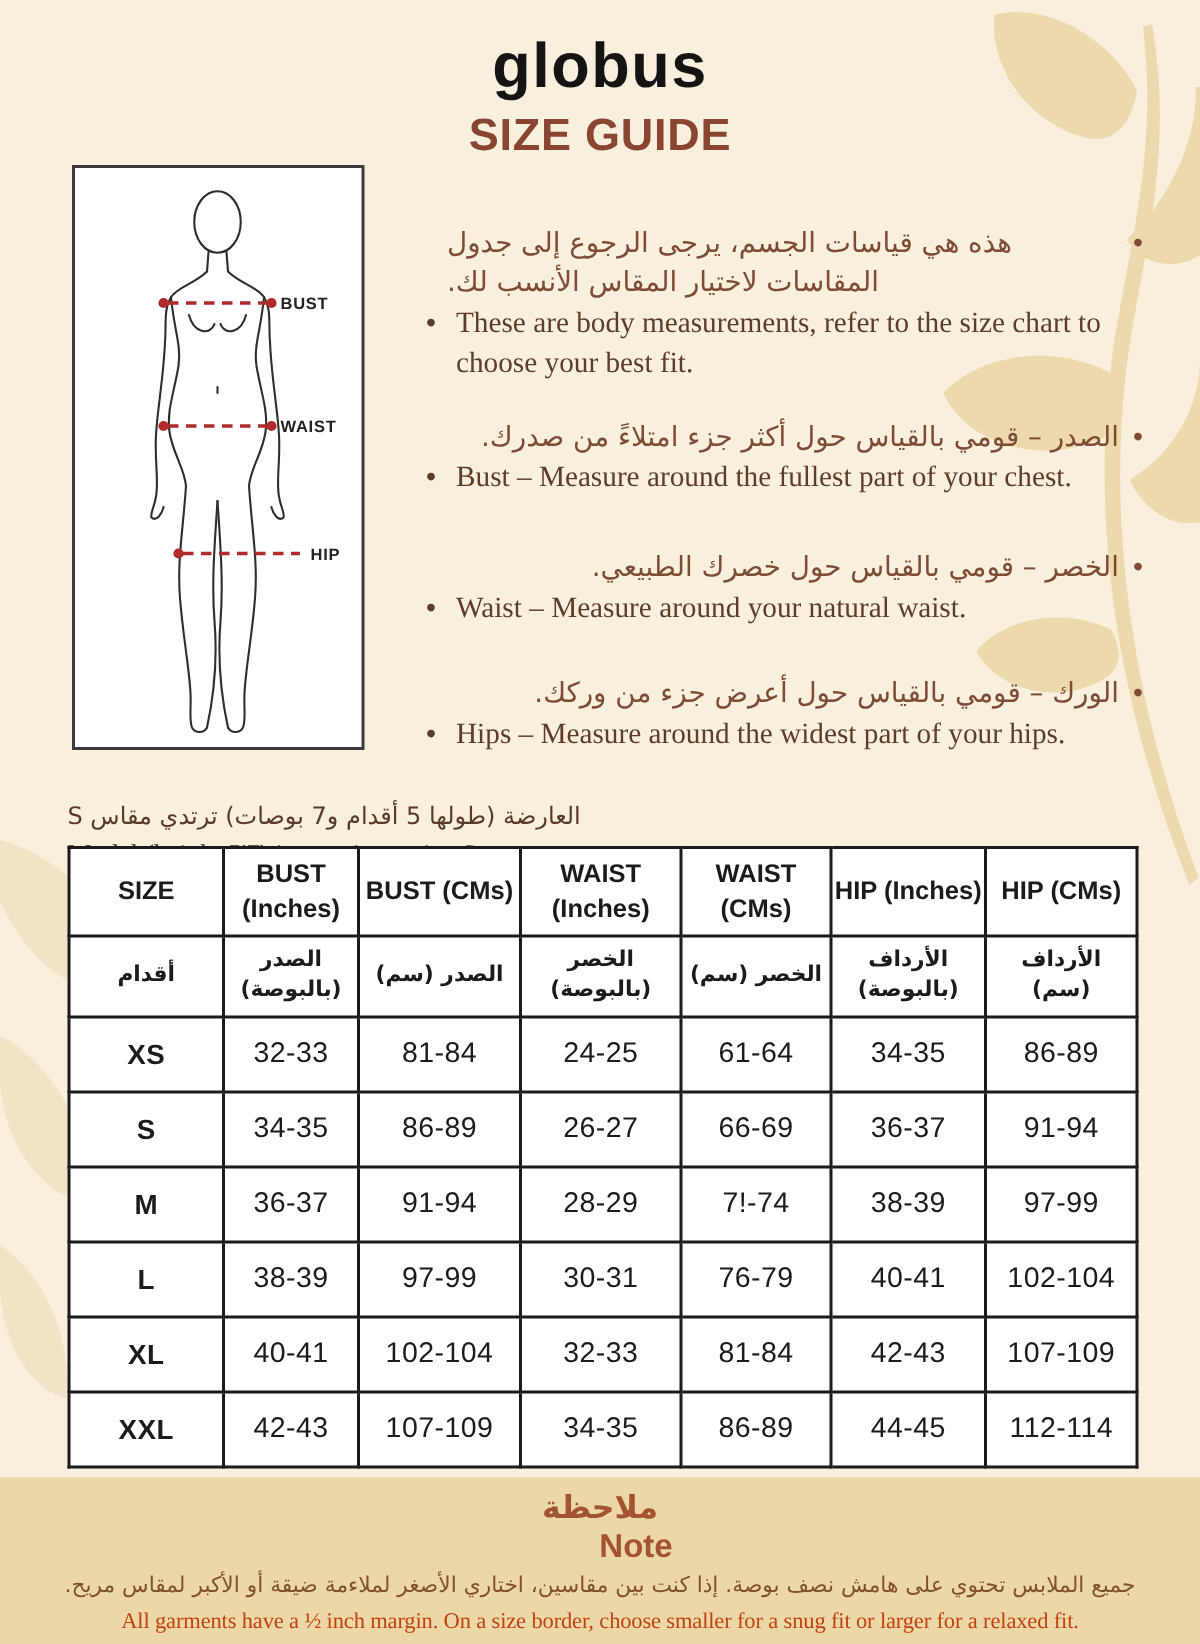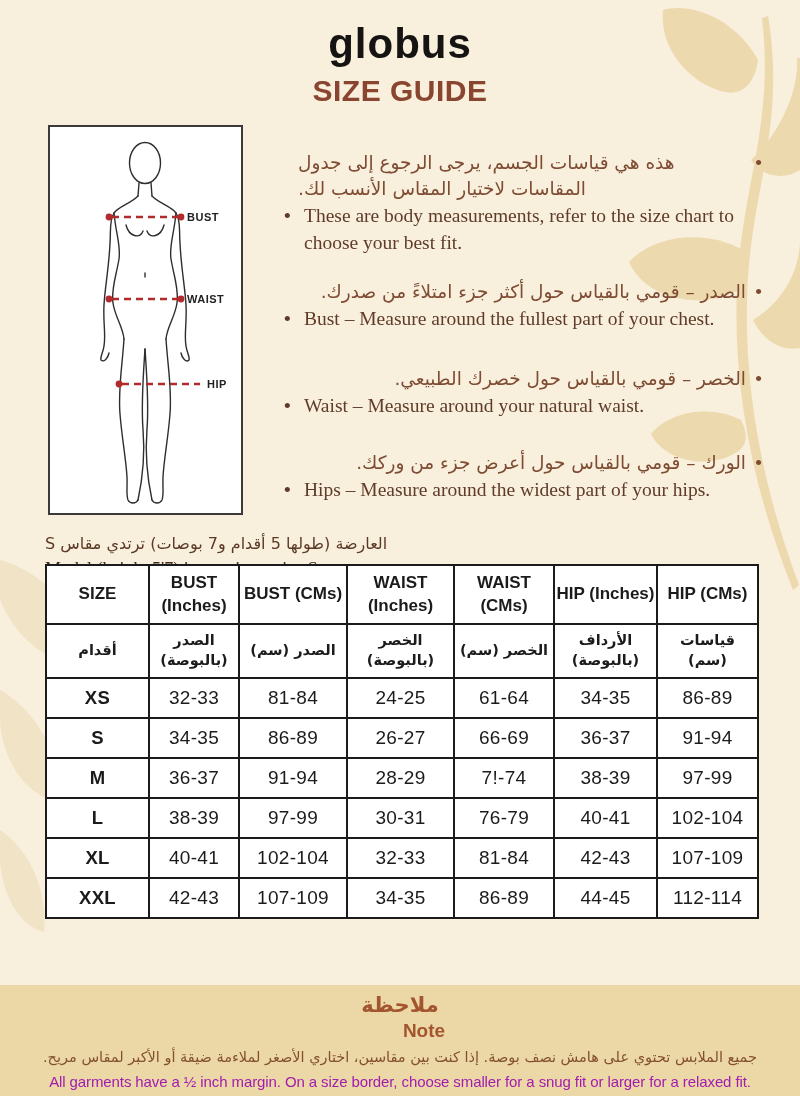--- a/index.html
+++ b/index.html
@@ -18,21 +18,21 @@
     z-index:1;
   }
   .title {
     position:absolute; top:74px; left:0; width:100%; text-align:center;
     font-size:30px; font-weight:700; letter-spacing:0.5px; color:#8a4531;
     z-index:1;
   }
 
   
   .figure-box {
-    position:absolute; left:48px; top:125px; width:195px; height:390px;
+    position:absolute; left:48px; top:110px; width:195px; height:390px;
     background:#ffffff; border:2px solid #3a3a3a; z-index:1;
   }
 
   
   .bullets { position:absolute; left:284px; top:150px; width:478px; z-index:1; }
   .b-group { margin:0; }
   .b-group.g1 { margin-bottom:23px; }
   .b-group.g2 { margin-bottom:34px; }
   .b-group.g3 { margin-bottom:31px; }
   .b-item { display:flex; align-items:flex-start; }
@@ -74,38 +74,38 @@
     border:2px solid #1b1b1b; text-align:center; vertical-align:middle;
     color:#1b1b1b; padding:2px 1px;
   }
   .size-table tr.h-en td {
     height:59px; font-weight:700; font-size:17px; line-height:1.3;
   }
   .size-table tr.h-ar td {
     height:54px; font-weight:700; font-size:14.5px; line-height:1.35;
     direction:rtl; font-family:"DejaVu Sans", sans-serif;
   }
-  .size-table tr.r td { height:40px; font-size:19px; letter-spacing:0.3px; }
+  .size-table tr.r td { height:50px; font-size:19px; letter-spacing:0.3px; }
   .size-table tr.r td.sz { font-weight:700; font-size:18.5px; }
 
   
   .note-band {
     position:absolute; left:0; top:985px; width:800px; height:111px;
     background:#ecd7a6; z-index:1; text-align:center; padding-top:7px;
   }
   .note-title-ar {
     direction:rtl; font-family:"DejaVu Sans", sans-serif;
     font-size:21px; font-weight:700; color:#a2552e; line-height:26px;
   }
-  .note-title-en { font-size:19px; font-weight:700; color:#a2552e; line-height:25px;margin-left:48px; }
+  .note-title-en { font-size:22px; font-weight:700; color:#a2552e; line-height:25px;margin-left:48px; }
   .note-body-ar {
     direction:rtl; font-family:"DejaVu Sans", sans-serif;
     font-size:14.5px; color:#83502f; line-height:25px; margin-top:2px;
   }
-  .note-body-en { font-size:15px; color:#a21caf; line-height:23px; letter-spacing:-0.1px; }
+  .note-body-en { font-size:15px; color:#c2410c; line-height:23px; letter-spacing:-0.1px;font-family:Liberation Serif, serif; }
 
   .fig-label { font:700 11px "Liberation Sans", sans-serif; fill:#222; letter-spacing:0.5px; }
 </style>
 </head>
 <body>
 
 <div class="page">
 
   <svg class="decor" style="right:0; top:0;" width="215" height="600" viewBox="0 0 215 600">
     <g fill="#ecd9ad">
@@ -240,21 +240,21 @@
         <td>HIP (Inches)</td>
         <td>HIP (CMs)</td>
       </tr>
       <tr class="h-ar">
         <td>أقدام</td>
         <td>الصدر (بالبوصة)</td>
         <td>الصدر (سم)</td>
         <td>الخصر (بالبوصة)</td>
         <td>الخصر (سم)</td>
         <td>الأرداف (بالبوصة)</td>
-        <td>قياسات (سم)</td>
+        <td>الأرداف (سم)</td>
       </tr>
       <tr class="r">
         <td class="sz">XS</td>
         <td>32-33</td>
         <td>81-84</td>
         <td>24-25</td>
         <td>61-64</td>
         <td>34-35</td>
         <td>86-89</td>
       </tr>

